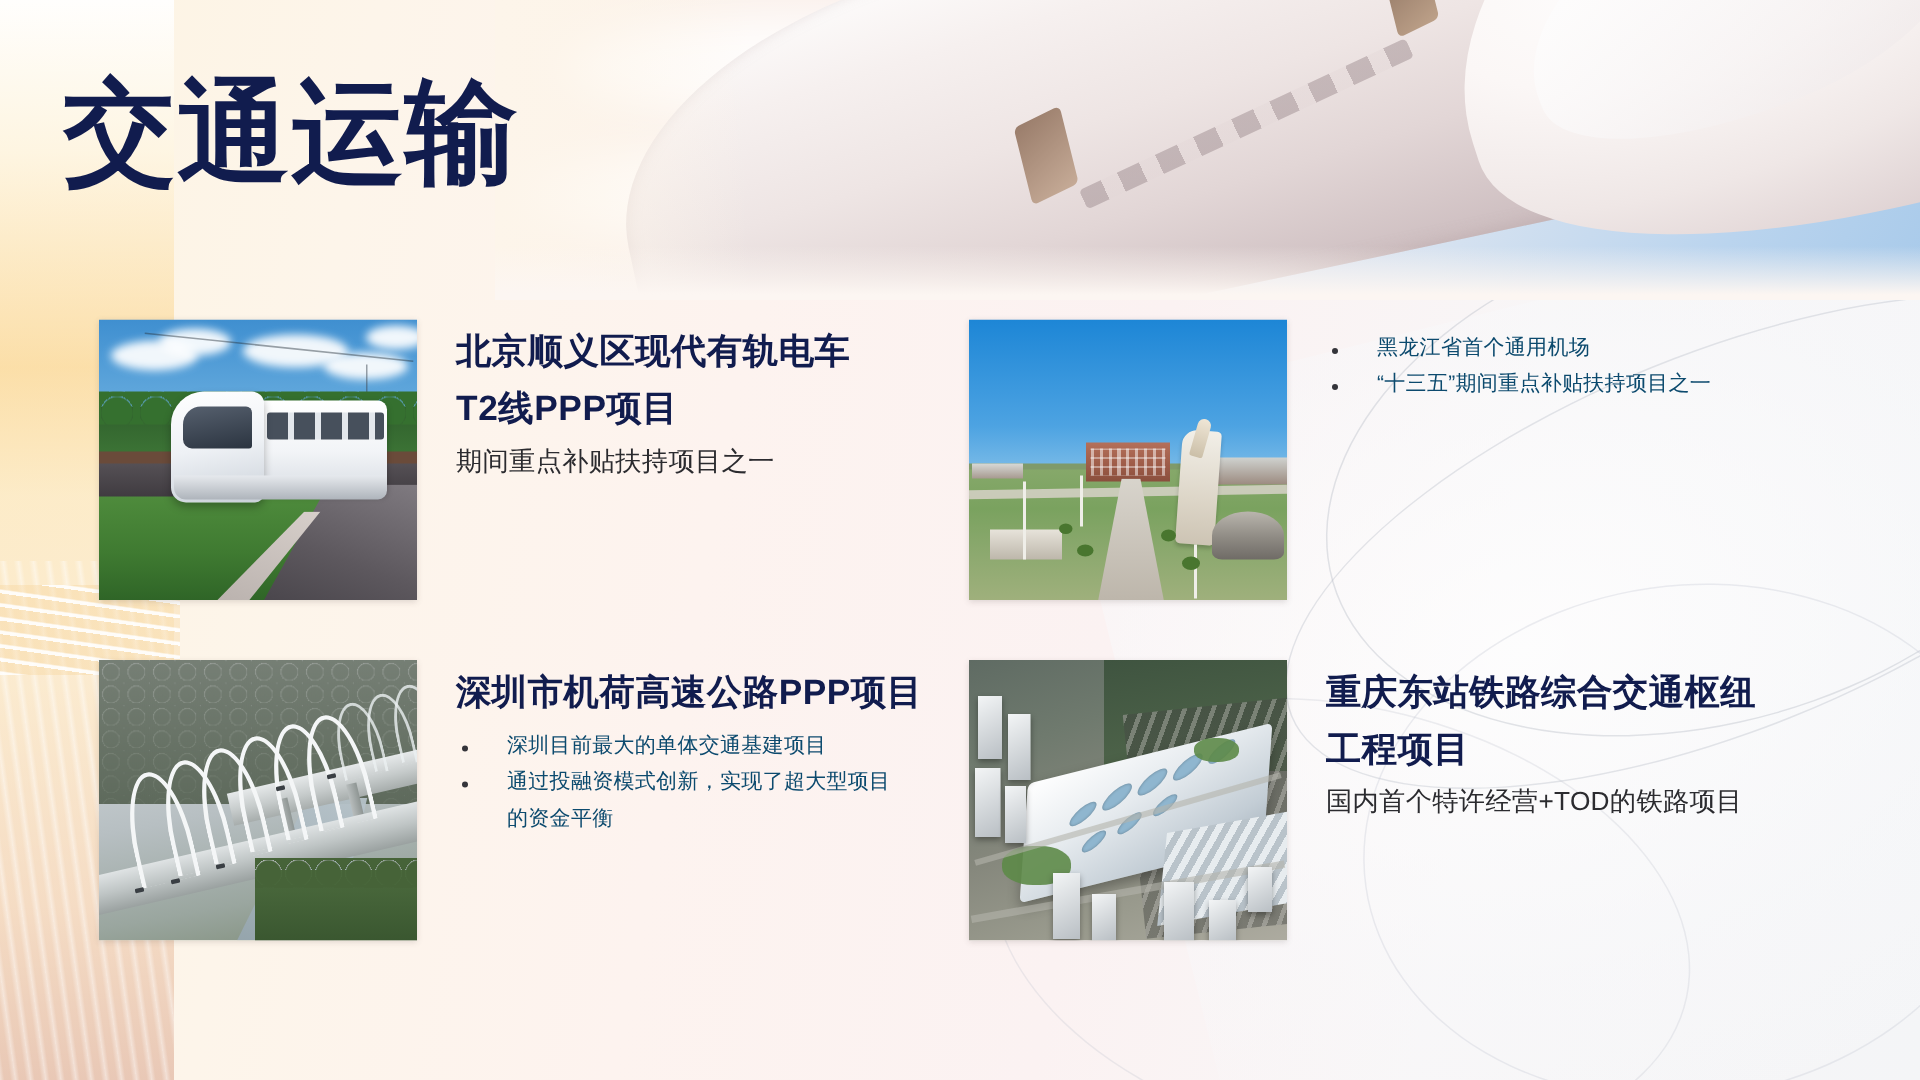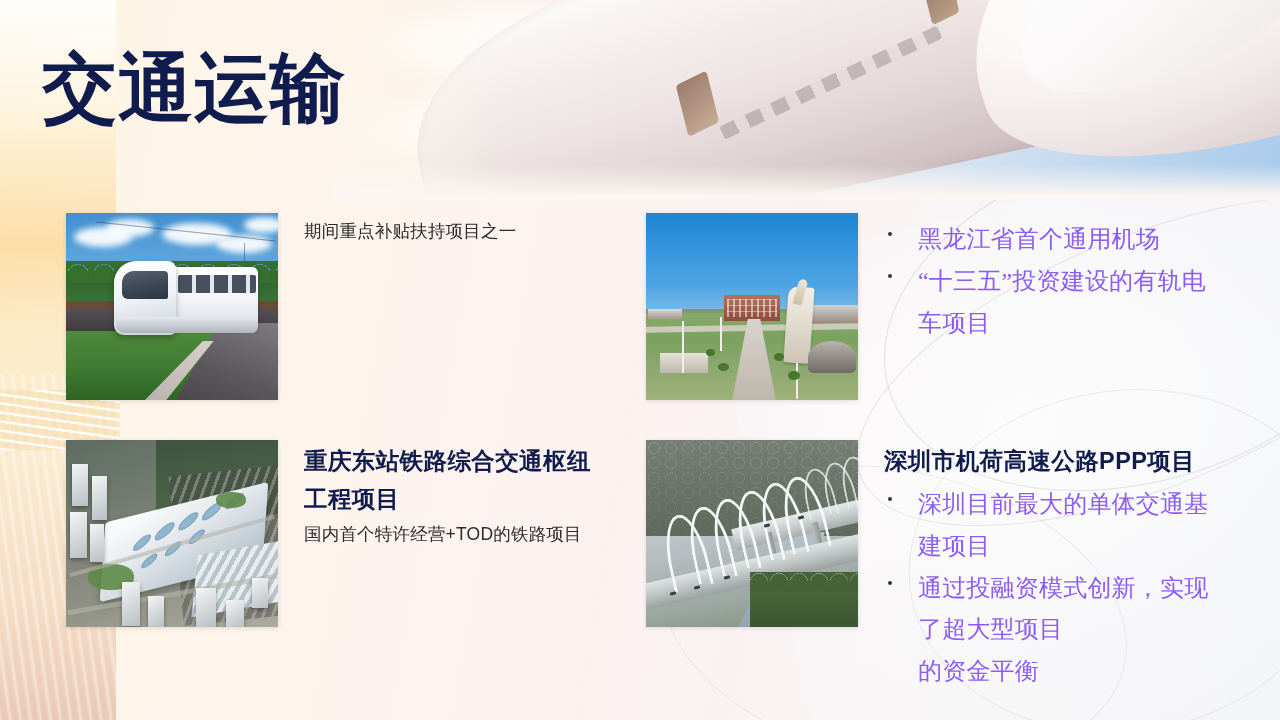--- a/index.html
+++ b/index.html
@@ -276,25 +276,24 @@
     margin-top: 1px;
   }
   .bullets {
     margin: 4px 0 0 0;
     padding: 0;
     list-style: none;
   }
   .bullets li {
     position: relative;
     padding-left: 34px;
-    font-size: 24px;
-    color: #8b5cf6;
+    font-size: 14px;
+    color: #0c4a6e;
     line-height: 1.74;
     letter-spacing: 0.2px;
-    font-family: Liberation Serif, serif;
   }
   .bullets li::before {
     content: "";
     position: absolute;
     left: 4px; top: 13px;
     width: 4px; height: 4px;
     border-radius: 50%;
     background: #34343a;
   }
 
@@ -495,20 +494,24 @@
           <div class="sc-grass"></div>
           <div class="sc-road"></div>
           <div class="sc-kerb"></div>
           <div class="sc-tram-body"></div>
           <div class="sc-tram-win"></div>
           <div class="sc-tram-front"></div>
           <div class="sc-tram-glass"></div>
           <div class="sc-tram-skirt"></div>
         </div>
         <div class="card-text">
+          <div class="card-title">
+            <div>北京顺义区现代有轨电车</div>
+            <div>T2线PPP项目</div>
+          </div>
           <div class="card-desc">
             <div>期间重点补贴扶持项目之一</div>
           </div>
         </div>
       </div>
 
       <div class="card right">
         <div class="thumb">
           <div class="sc-ap-sky"></div>
           <div class="sc-ap-far"></div>
@@ -528,27 +531,66 @@
           <div class="sc-ap-shrub" style="left:60px; top:136px; width:9px;  height:7px;"></div>
           <div class="sc-ap-shrub" style="left:72px; top:150px; width:11px; height:8px;"></div>
           <div class="sc-ap-shrub" style="left:128px;top:140px; width:10px; height:8px;"></div>
           <div class="sc-ap-shrub" style="left:142px;top:158px; width:12px; height:9px;"></div>
         </div>
         <div class="card-text">
           <div class="card-title">
           </div>
           <ul class="bullets">
             <li>黑龙江省首个通用机场</li>
-            <li>“十三五”投资建设的有轨电车项目</li>
+            <li>“十三五”期间重点补贴扶持项目之一</li>
           </ul>
         </div>
       </div>
     </div>
 
     <div class="card-row">
+
+      <div class="card right">
+        <div class="thumb">
+          <div class="sc-hw-bg"></div>
+          <div class="sc-hw-forest"></div>
+          <div class="sc-hw-river"></div>
+          <div class="sc-hw-deck-up"></div>
+          <div class="sc-hw-pier" style="left:122px; top:92px;  transform:rotate(-13deg);"></div>
+          <div class="sc-hw-pier" style="left:168px; top:82px;  transform:rotate(-13deg);"></div>
+          <div class="sc-hw-archfar" style="left:158px; top:28px;"></div>
+          <div class="sc-hw-archfar" style="left:178px; top:22px;"></div>
+          <div class="sc-hw-archfar" style="left:196px; top:16px;"></div>
+          <div class="sc-hw-deck-lo"></div>
+          <div class="sc-hw-arch" style="left:20px;  top:74px;"></div>
+          <div class="sc-hw-arch" style="left:44px;  top:66px;"></div>
+          <div class="sc-hw-arch" style="left:68px;  top:58px;"></div>
+          <div class="sc-hw-arch" style="left:92px;  top:50px;"></div>
+          <div class="sc-hw-arch" style="left:116px; top:42px;"></div>
+          <div class="sc-hw-arch" style="left:138px; top:36px;"></div>
+          <div class="sc-hw-car" style="left:24px;  top:152px;"></div>
+          <div class="sc-hw-car" style="left:48px;  top:146px;"></div>
+          <div class="sc-hw-car" style="left:78px;  top:136px;"></div>
+          <div class="sc-hw-car" style="left:118px; top:84px;"></div>
+          <div class="sc-hw-car" style="left:152px; top:76px;"></div>
+          <div class="sc-hw-trees"></div>
+        </div>
+        <div class="card-text">
+          <div class="card-title">
+            <div>深圳市机荷高速公路PPP项目</div>
+          </div>
+          <ul class="bullets">
+            <li>深圳目前最大的单体交通基建项目</li>
+            <li>
+              <span>通过投融资模式创新，实现了超大型项目</span><br>
+              <span>的资金平衡</span>
+            </li>
+          </ul>
+        </div>
+      </div>
 
       <div class="card left">
         <div class="thumb">
           <div class="sc-st-bg"></div>
           <div class="sc-st-hills"></div>
           <div class="sc-st-tracks"></div>
           <div class="sc-st-roof">
             <div class="sc-st-oval" style="left:30px;  top:24px; width:20px; height:9px;"></div>
             <div class="sc-st-oval" style="left:52px;  top:18px; width:22px; height:10px;"></div>
             <div class="sc-st-oval" style="left:76px;  top:14px; width:22px; height:10px;"></div>
@@ -576,55 +618,16 @@
         <div class="card-text">
           <div class="card-title">
             <div>重庆东站铁路综合交通枢纽</div>
             <div>工程项目</div>
           </div>
           <div class="card-desc">
             <div>国内首个特许经营+TOD的铁路项目</div>
           </div>
         </div>
       </div>
-
-      <div class="card right">
-        <div class="thumb">
-          <div class="sc-hw-bg"></div>
-          <div class="sc-hw-forest"></div>
-          <div class="sc-hw-river"></div>
-          <div class="sc-hw-deck-up"></div>
-          <div class="sc-hw-pier" style="left:122px; top:92px;  transform:rotate(-13deg);"></div>
-          <div class="sc-hw-pier" style="left:168px; top:82px;  transform:rotate(-13deg);"></div>
-          <div class="sc-hw-archfar" style="left:158px; top:28px;"></div>
-          <div class="sc-hw-archfar" style="left:178px; top:22px;"></div>
-          <div class="sc-hw-archfar" style="left:196px; top:16px;"></div>
-          <div class="sc-hw-deck-lo"></div>
-          <div class="sc-hw-arch" style="left:20px;  top:74px;"></div>
-          <div class="sc-hw-arch" style="left:44px;  top:66px;"></div>
-          <div class="sc-hw-arch" style="left:68px;  top:58px;"></div>
-          <div class="sc-hw-arch" style="left:92px;  top:50px;"></div>
-          <div class="sc-hw-arch" style="left:116px; top:42px;"></div>
-          <div class="sc-hw-arch" style="left:138px; top:36px;"></div>
-          <div class="sc-hw-car" style="left:24px;  top:152px;"></div>
-          <div class="sc-hw-car" style="left:48px;  top:146px;"></div>
-          <div class="sc-hw-car" style="left:78px;  top:136px;"></div>
-          <div class="sc-hw-car" style="left:118px; top:84px;"></div>
-          <div class="sc-hw-car" style="left:152px; top:76px;"></div>
-          <div class="sc-hw-trees"></div>
-        </div>
-        <div class="card-text">
-          <div class="card-title">
-            <div>深圳市机荷高速公路PPP项目</div>
-          </div>
-          <ul class="bullets">
-            <li>深圳目前最大的单体交通基建项目</li>
-            <li>
-              <span>通过投融资模式创新，实现了超大型项目</span><br>
-              <span>的资金平衡</span>
-            </li>
-          </ul>
-        </div>
-      </div>
     </div>
 
   </div>
 </div>
 
 </body></html>

